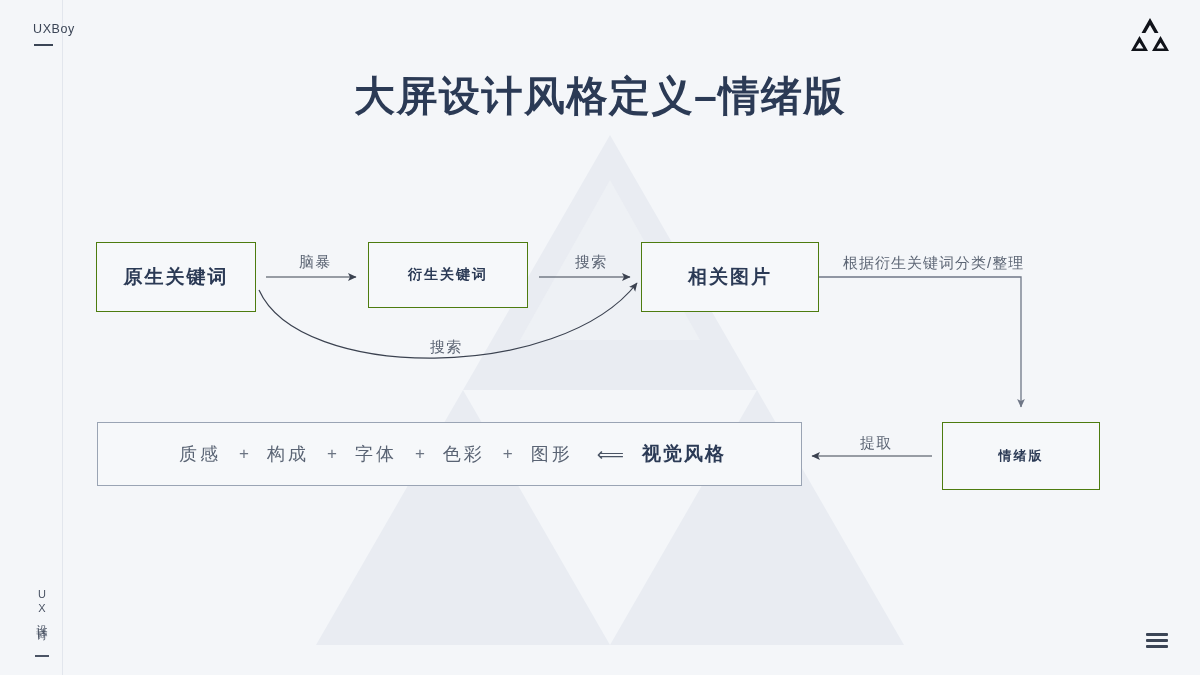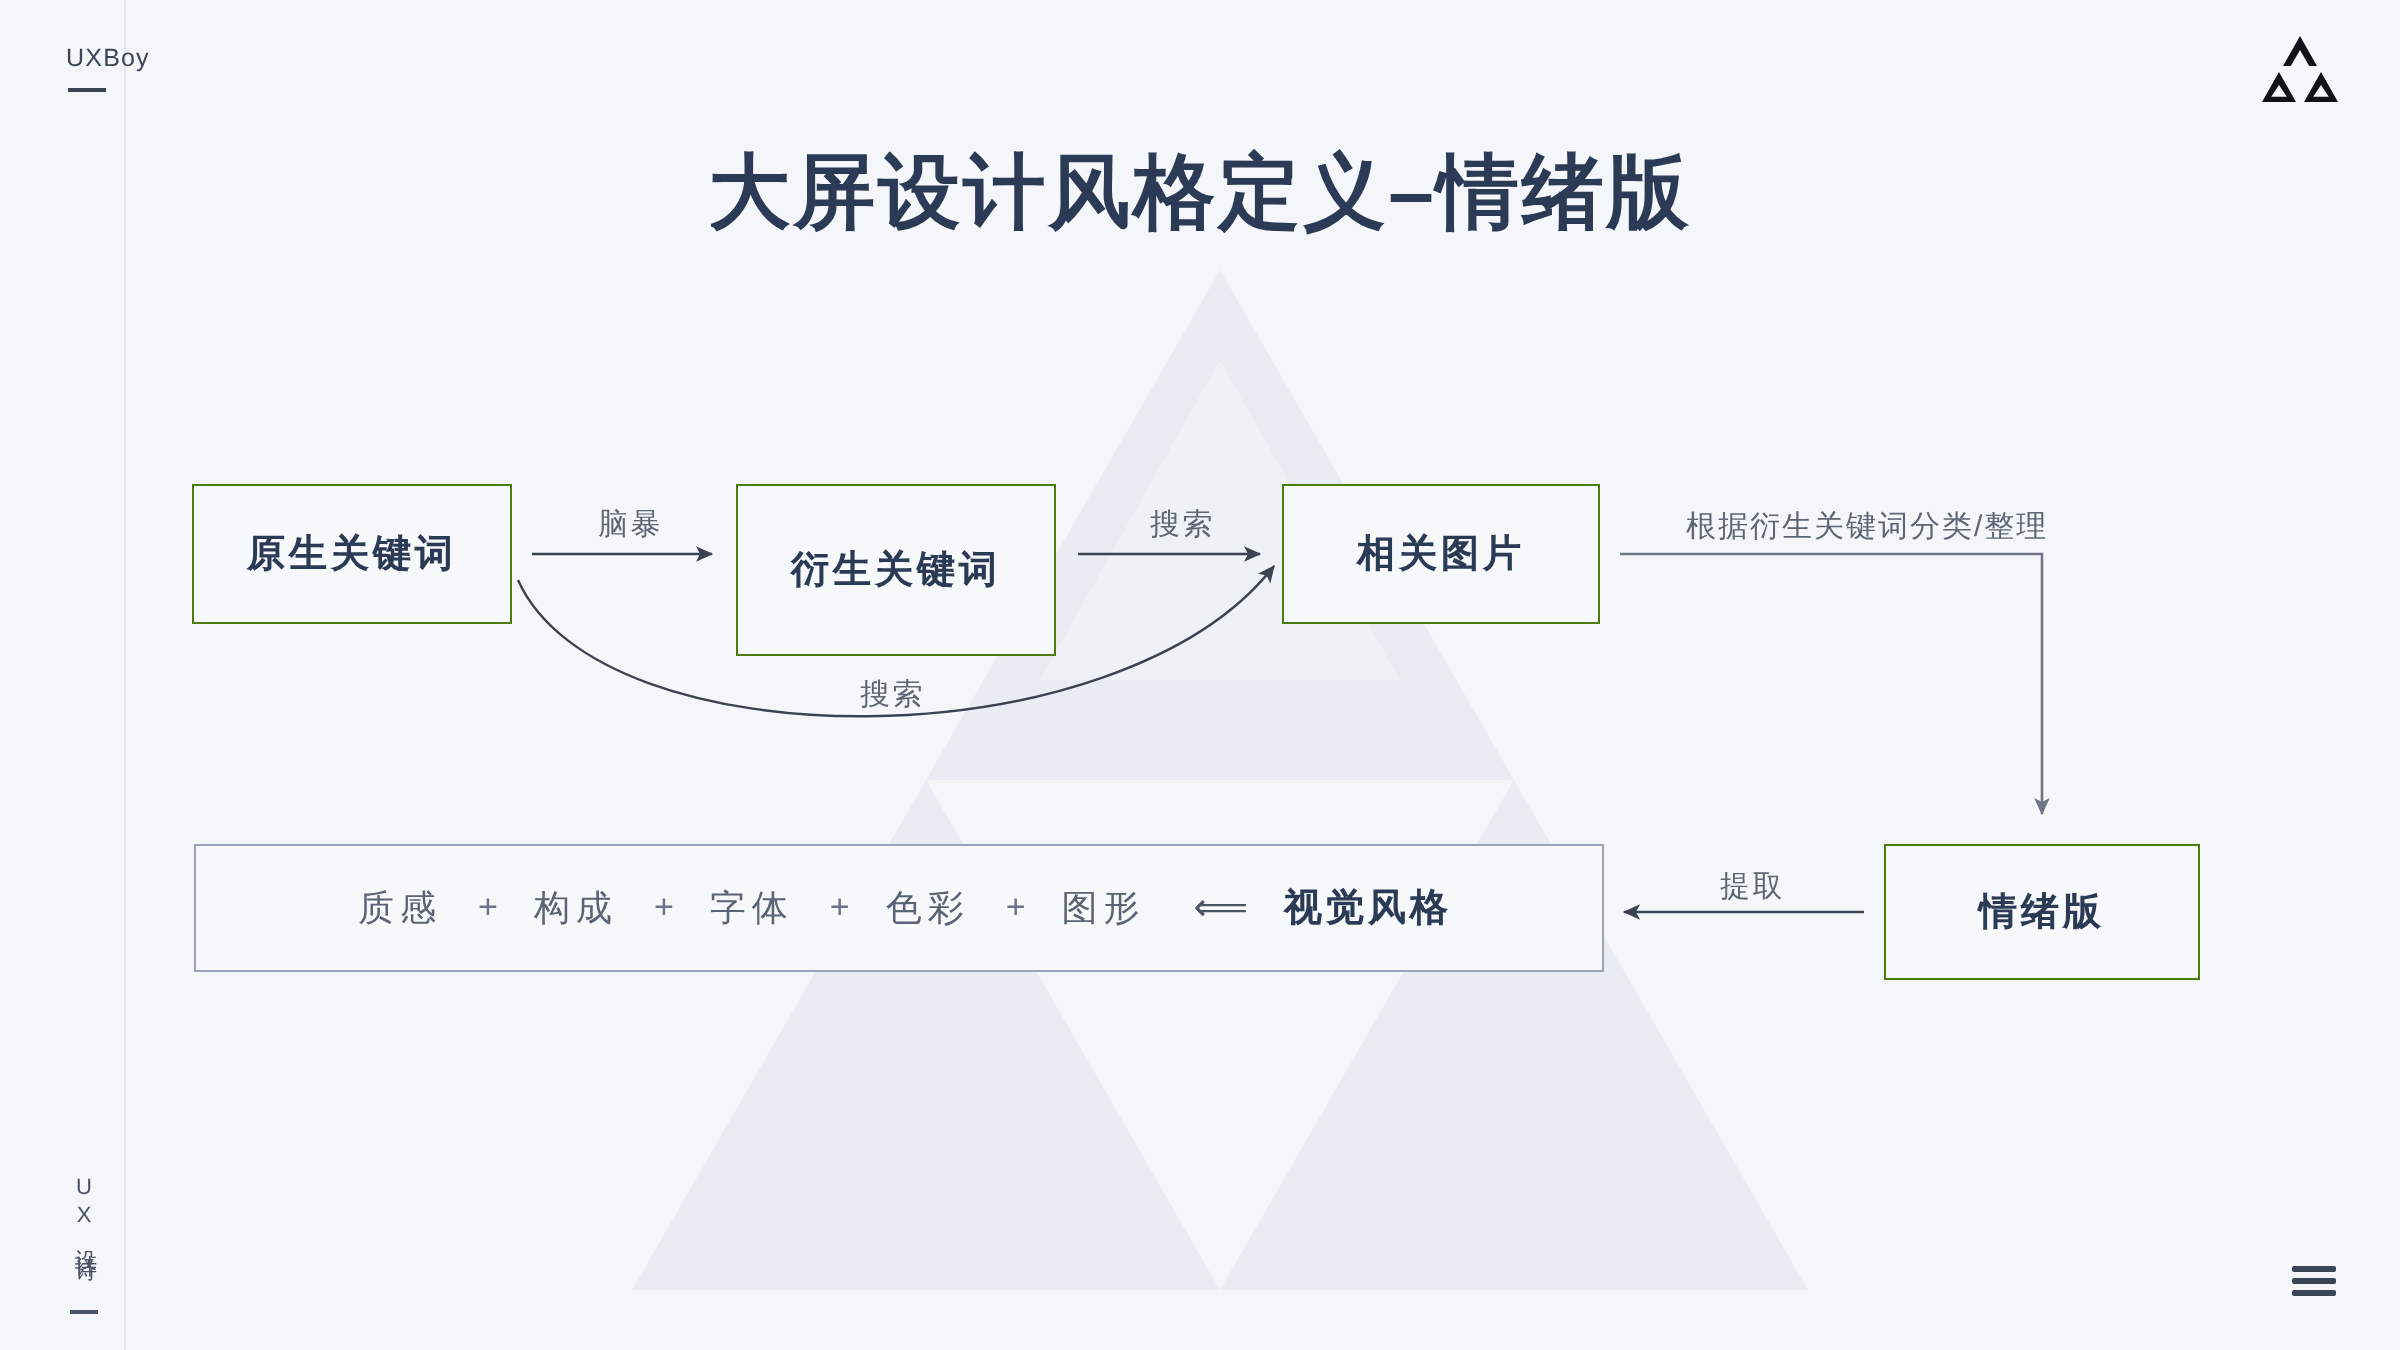--- a/index.html
+++ b/index.html
@@ -56,23 +56,23 @@
 
   
   .node {
     position:absolute; z-index:3;
     border:1px solid #4d7c0f;
     background:#f6f8fa;
     display:flex; align-items:center; justify-content:center;
     color:#2b3a55; font-weight:bold; letter-spacing:2px;
   }
   .node.n1 { left:96px;  top:242px; width:160px; height:70px; font-size:19px; }
-  .node.n2 { left:368px; top:242px; width:160px; height:86px; font-size:19px; }
-  .node.n3 { left:641px; top:242px; width:159px; height:70px; font-size:19px; }
-  .node.n4 { left:942px; top:422px; width:158px; height:68px; font-size:19px; }
+  .node.n2 { left:368px; top:242px; width:160px; height:66px; font-size:14px; }
+  .node.n3 { left:641px; top:242px; width:178px; height:70px; font-size:19px; }
+  .node.n4 { left:942px; top:422px; width:158px; height:68px; font-size:13px; }
 
   
   .strip {
     position:absolute; left:97px; top:422px; width:705px; height:64px;
     border:1px solid #9aa4b4; background:#f6f8fa; z-index:3;
     display:flex; align-items:center; justify-content:center;
   }
   .strip-inner { display:flex; align-items:center; }
   .strip-term {
     font-size:18px; color:#5a6474; letter-spacing:3px;

